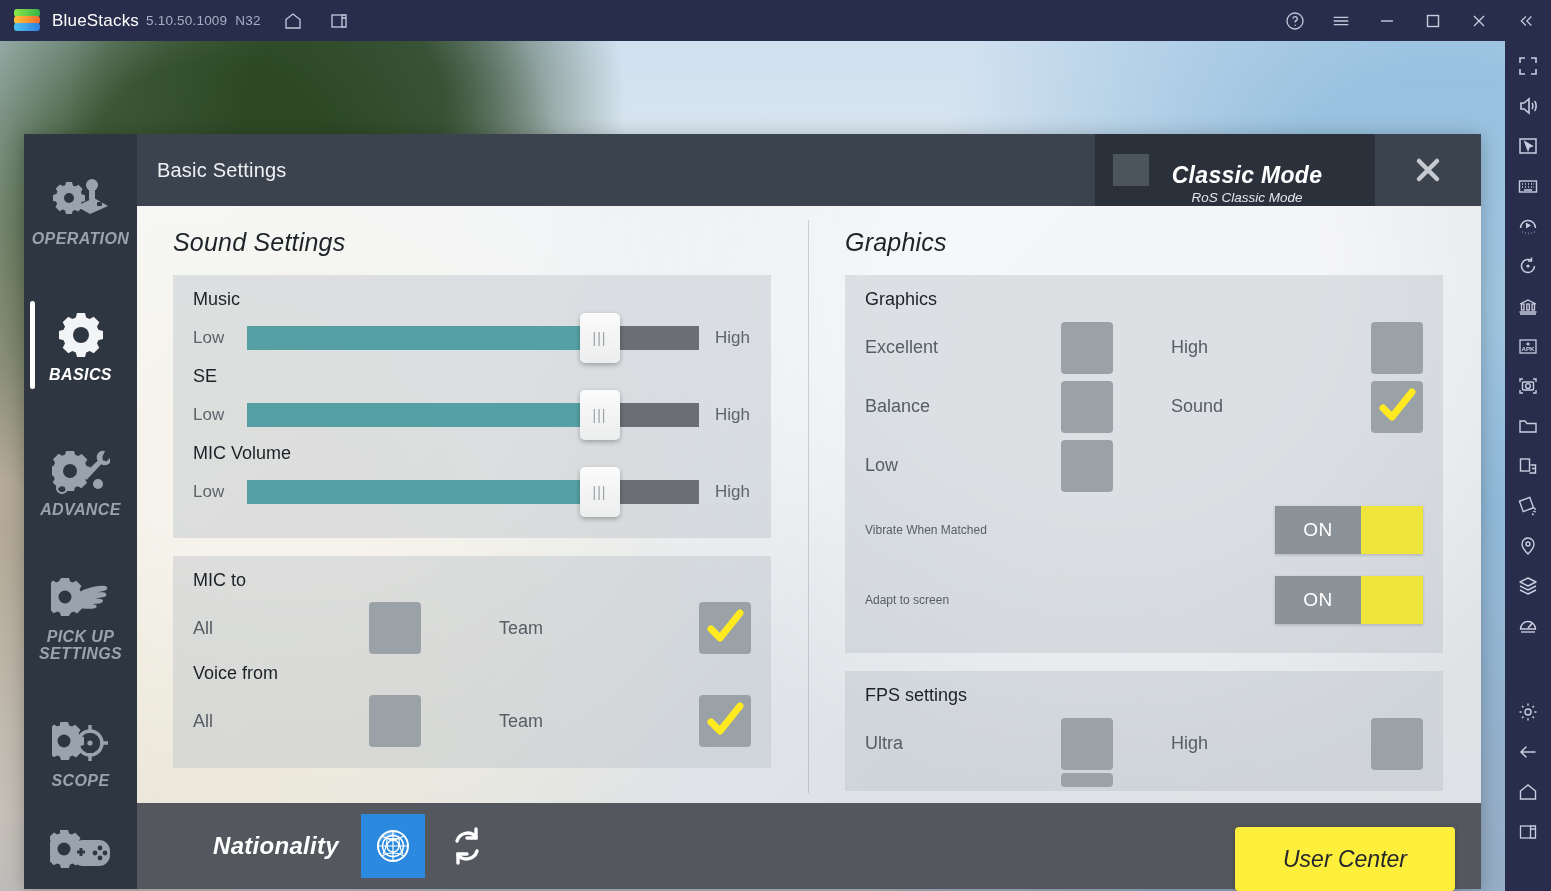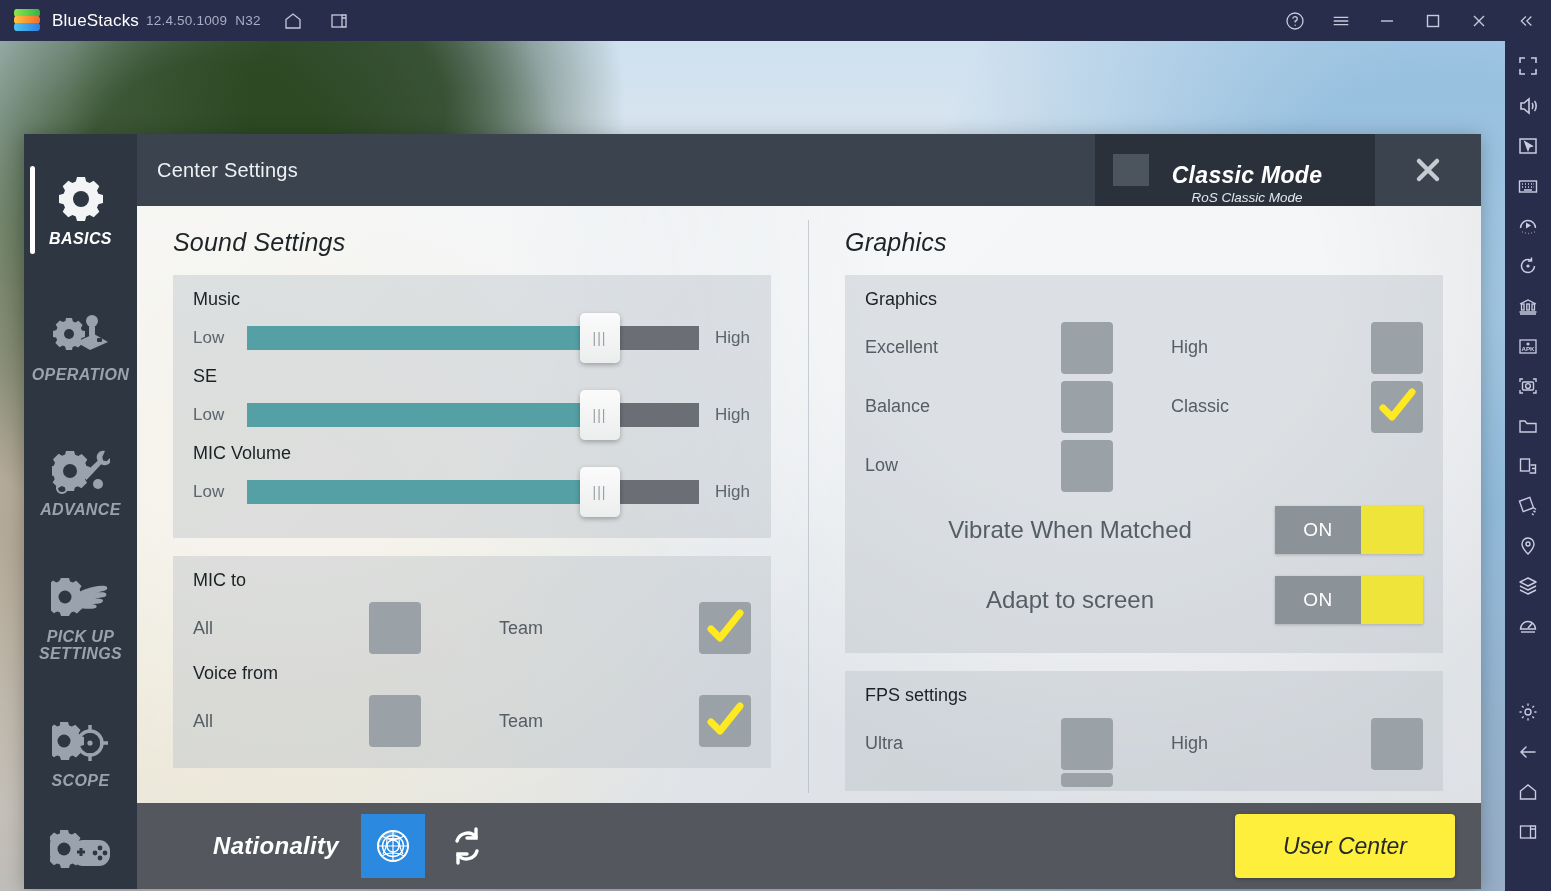--- a/index.html
+++ b/index.html
@@ -158,21 +158,21 @@
   .crow .sp { flex:1; }
 
   
   .gx-row { display:flex; align-items:center; height:59px; }
   .gx-lbl { font-size:18px; color:#555d65; width:196px; flex:none; }
   .gx-pad { width:58px; flex:none; }
   .gx-spacer { flex:1; }
 
   
   .trow { display:flex; align-items:center; height:70px; }
-  .trow .tlbl { font-size:24px; color:#555d65; flex:1;text-align:center; }
+  .trow .tlbl { font-size:12px; color:#555d65; flex:1; }
   .toggle { width:148px; height:48px; display:flex; flex:none;
             box-shadow:0 1px 3px rgba(0,0,0,.2); }
   .toggle .t-off { flex:1; background:#8b9298; color:#fff; font-size:19px;
                    display:flex; align-items:center; justify-content:center; letter-spacing:.5px;}
   .toggle .t-on { width:62px; background:#efe53a; }
 
   
   .dlg-footer {
     height:86px; flex:none; background:#54585e; display:flex; align-items:center;
     padding:0 0 0 76px; position:relative;
@@ -183,39 +183,39 @@
               align-items:center; justify-content:center; flex:none; }
   .refresh-btn { width:56px; height:56px; margin-left:14px; display:flex;
                  align-items:center; justify-content:center; color:#fff; flex:none; }
   .cs-btn {
     width:222px; height:64px; margin-left:28px; flex:none;
     background:linear-gradient(180deg,#e6e9ec,#cfd4d9);
     border-radius:4px; display:flex; align-items:center; justify-content:center;
     font-size:22px; font-style:italic; color:#2d3237;
   }
   .uc-btn {
-    position:absolute; right:26px; top:11px; width:220px; height:64px;
+    position:absolute; right:26px; top:24px; width:220px; height:64px;
     background:#ffef3d; border-radius:4px; display:flex; align-items:center;
     justify-content:center; font-size:23px; font-style:italic; color:#24282c;
     box-shadow:0 1px 4px rgba(0,0,0,.3);
   }
 </style>
 </head>
 <body>
 
 <div id="root">
 
   <div class="titlebar">
     <div class="bs-logo">
         <i></i>
         <i></i>
         <i></i>
       </div>
     <div class="bs-title">BlueStacks</div>
-    <div class="bs-ver">12.4.50.1009</div>
+    <div class="bs-ver">5.10.50.1009</div>
     <div class="bs-ver" style="margin-left:8px">N32</div>
     <div class="tb-icons">
       <div class="tb-ico">
         <svg width="20" height="20" viewBox="0 0 20 20" fill="none" stroke="currentColor" stroke-width="1.3">
             <path d="M3 8.5 10 3l7 5.5V17H3z"></path>
           </svg>
       </div>
       <div class="tb-ico">
         <svg width="20" height="20" viewBox="0 0 20 20" fill="none" stroke="currentColor" stroke-width="1.3">
             <rect x="3" y="4" width="10" height="12"></rect>
@@ -257,44 +257,44 @@
           </svg>
       </div>
     </div>
   </div>
 
   <div class="stage">
 
     <div class="dialog">
 
       <div class="nav">
-
-        <div class="nav-item active">
-          <div class="nav-ico">
-            <svg width="56" height="52" viewBox="0 0 56 52" fill="currentColor">
-              <path d="M24 4h8l1.2 4.6 3.4 1.4 4.1-2.3 5.6 5.6-2.3 4.1 1.4 3.4L50 22v8l-4.6 1.2-1.4 3.4 2.3 4.1-5.6 5.6-4.1-2.3-3.4 1.4L32 48h-8l-1.2-4.6-3.4-1.4-4.1 2.3-5.6-5.6 2.3-4.1-1.4-3.4L6 30v-8l4.6-1.2 1.4-3.4-2.3-4.1 5.6-5.6 4.1 2.3 3.4-1.4z"></path>
-              <circle cx="28" cy="26" r="8" fill="#2e3642"></circle>
-            </svg>
-          </div>
-          <div class="nav-lbl">BASICS</div>
-        </div>
 
         <div class="nav-item">
           <div class="nav-ico">
             <svg width="58" height="50" viewBox="0 0 58 50" fill="currentColor">
               <path d="M6 14h5l1-3.5 3 3 3.5-1v5l3 2.5-3 2.5v5l-3.5-1-3 3-1-3.5H6l-1-3.5-3.5-1 2-3-2-3 3.5-1z" opacity="0"></path>
               <path d="M14 8h6l.9 3.4 2.5 1 3-1.7 4.2 4.2-1.7 3 1 2.5L33 21v6l-3.4.9-1 2.5 1.7 3-4.2 4.2-3-1.7-2.5 1L20 40h-6l-.9-3.4-2.5-1-3 1.7L3.4 33l1.7-3-1-2.5L1 27v-6l3.4-.9 1-2.5-1.7-3 4.2-4.2 3 1.7 2.5-1z"></path>
               <circle cx="17" cy="24" r="5" fill="#2e3642"></circle>
               <circle cx="40" cy="11" r="6"></circle>
               <rect x="37" y="15" width="6" height="12" rx="2"></rect>
               <path d="M24 32l18-8 14 8-18 8z"></path>
               <rect x="45" y="28" width="5" height="4" rx="1" fill="#2e3642"></rect>
             </svg>
           </div>
           <div class="nav-lbl">OPERATION</div>
+        </div>
+
+        <div class="nav-item active">
+          <div class="nav-ico">
+            <svg width="56" height="52" viewBox="0 0 56 52" fill="currentColor">
+              <path d="M24 4h8l1.2 4.6 3.4 1.4 4.1-2.3 5.6 5.6-2.3 4.1 1.4 3.4L50 22v8l-4.6 1.2-1.4 3.4 2.3 4.1-5.6 5.6-4.1-2.3-3.4 1.4L32 48h-8l-1.2-4.6-3.4-1.4-4.1 2.3-5.6-5.6 2.3-4.1-1.4-3.4L6 30v-8l4.6-1.2 1.4-3.4-2.3-4.1 5.6-5.6 4.1 2.3 3.4-1.4z"></path>
+              <circle cx="28" cy="26" r="8" fill="#2e3642"></circle>
+            </svg>
+          </div>
+          <div class="nav-lbl">BASICS</div>
         </div>
 
         <div class="nav-item">
           <div class="nav-ico">
             <svg width="58" height="50" viewBox="0 0 58 50" fill="currentColor">
               <path d="M14 6h8l1.2 3.8 3 1.2 3.5-2 5.6 5.6-2 3.5 1.2 3L38 22v8l-3.8 1.2-1.2 3 2 3.5-5.6 5.6-3.5-2-3 1.2L22 46h-8l-1.2-3.8-3-1.2-3.5 2L.7 37.4l2-3.5-1.2-3L-2 30v-8l3.8-1.2 1.2-3-2-3.5L6.6 8.7l3.5 2 3-1.2z"></path>
               <circle cx="18" cy="26" r="7" fill="#2e3642"></circle>
               <path d="M53 6c-4-1.5-8.3 1.8-8.3 6.2 0 1.4.4 2.6 1 3.6L30 30.5l4.5 4.5 14.7-15.8c1 .6 2.2 1 3.6 1 4.4 0 7.7-4.3 6.2-8.3l-4.4 4.4-3.5-.8-.8-3.5z"></path>
               <circle cx="10" cy="43" r="5" fill="none" stroke="currentColor" stroke-width="2.2"></circle>
               <circle cx="46" cy="39" r="5"></circle>
@@ -342,21 +342,21 @@
               <circle cx="45" cy="25" r="2.4" fill="#2e3642"></circle>
               <circle cx="50" cy="30" r="2.4" fill="#2e3642"></circle>
             </svg>
           </div>
         </div>
       </div>
 
       <div class="panel">
 
         <div class="dlg-header">
-          <div class="dlg-title">Center Settings</div>
+          <div class="dlg-title">Basic Settings</div>
 
           <div class="modes">
             <div class="mode">
               <div class="mode-box"></div>
               <div class="mode-txt">
                 <div class="mode-name">Classic Mode</div>
                 <div class="mode-sub">RoS Classic Mode</div>
               </div>
             </div>
           </div>
@@ -458,21 +458,21 @@
                 <div class="gx-pad"></div>
                 <div class="gx-lbl" style="width:168px">High</div>
                 <div class="gx-spacer"></div>
                 <div class="cbox"></div>
               </div>
 
               <div class="gx-row">
                 <div class="gx-lbl">Balance</div>
                 <div class="cbox"></div>
                 <div class="gx-pad"></div>
-                <div class="gx-lbl" style="width:168px">Classic</div>
+                <div class="gx-lbl" style="width:168px">Sound</div>
                 <div class="gx-spacer"></div>
                 <div class="cbox">
                   <svg class="chk" viewBox="0 0 46 46" fill="none" stroke="currentColor" stroke-width="7" stroke-linecap="round" stroke-linejoin="round">
                       <path d="M9 24l9 9L38 8"></path>
                     </svg>
                 </div>
               </div>
 
               <div class="gx-row">
                 <div class="gx-lbl">Low</div>

